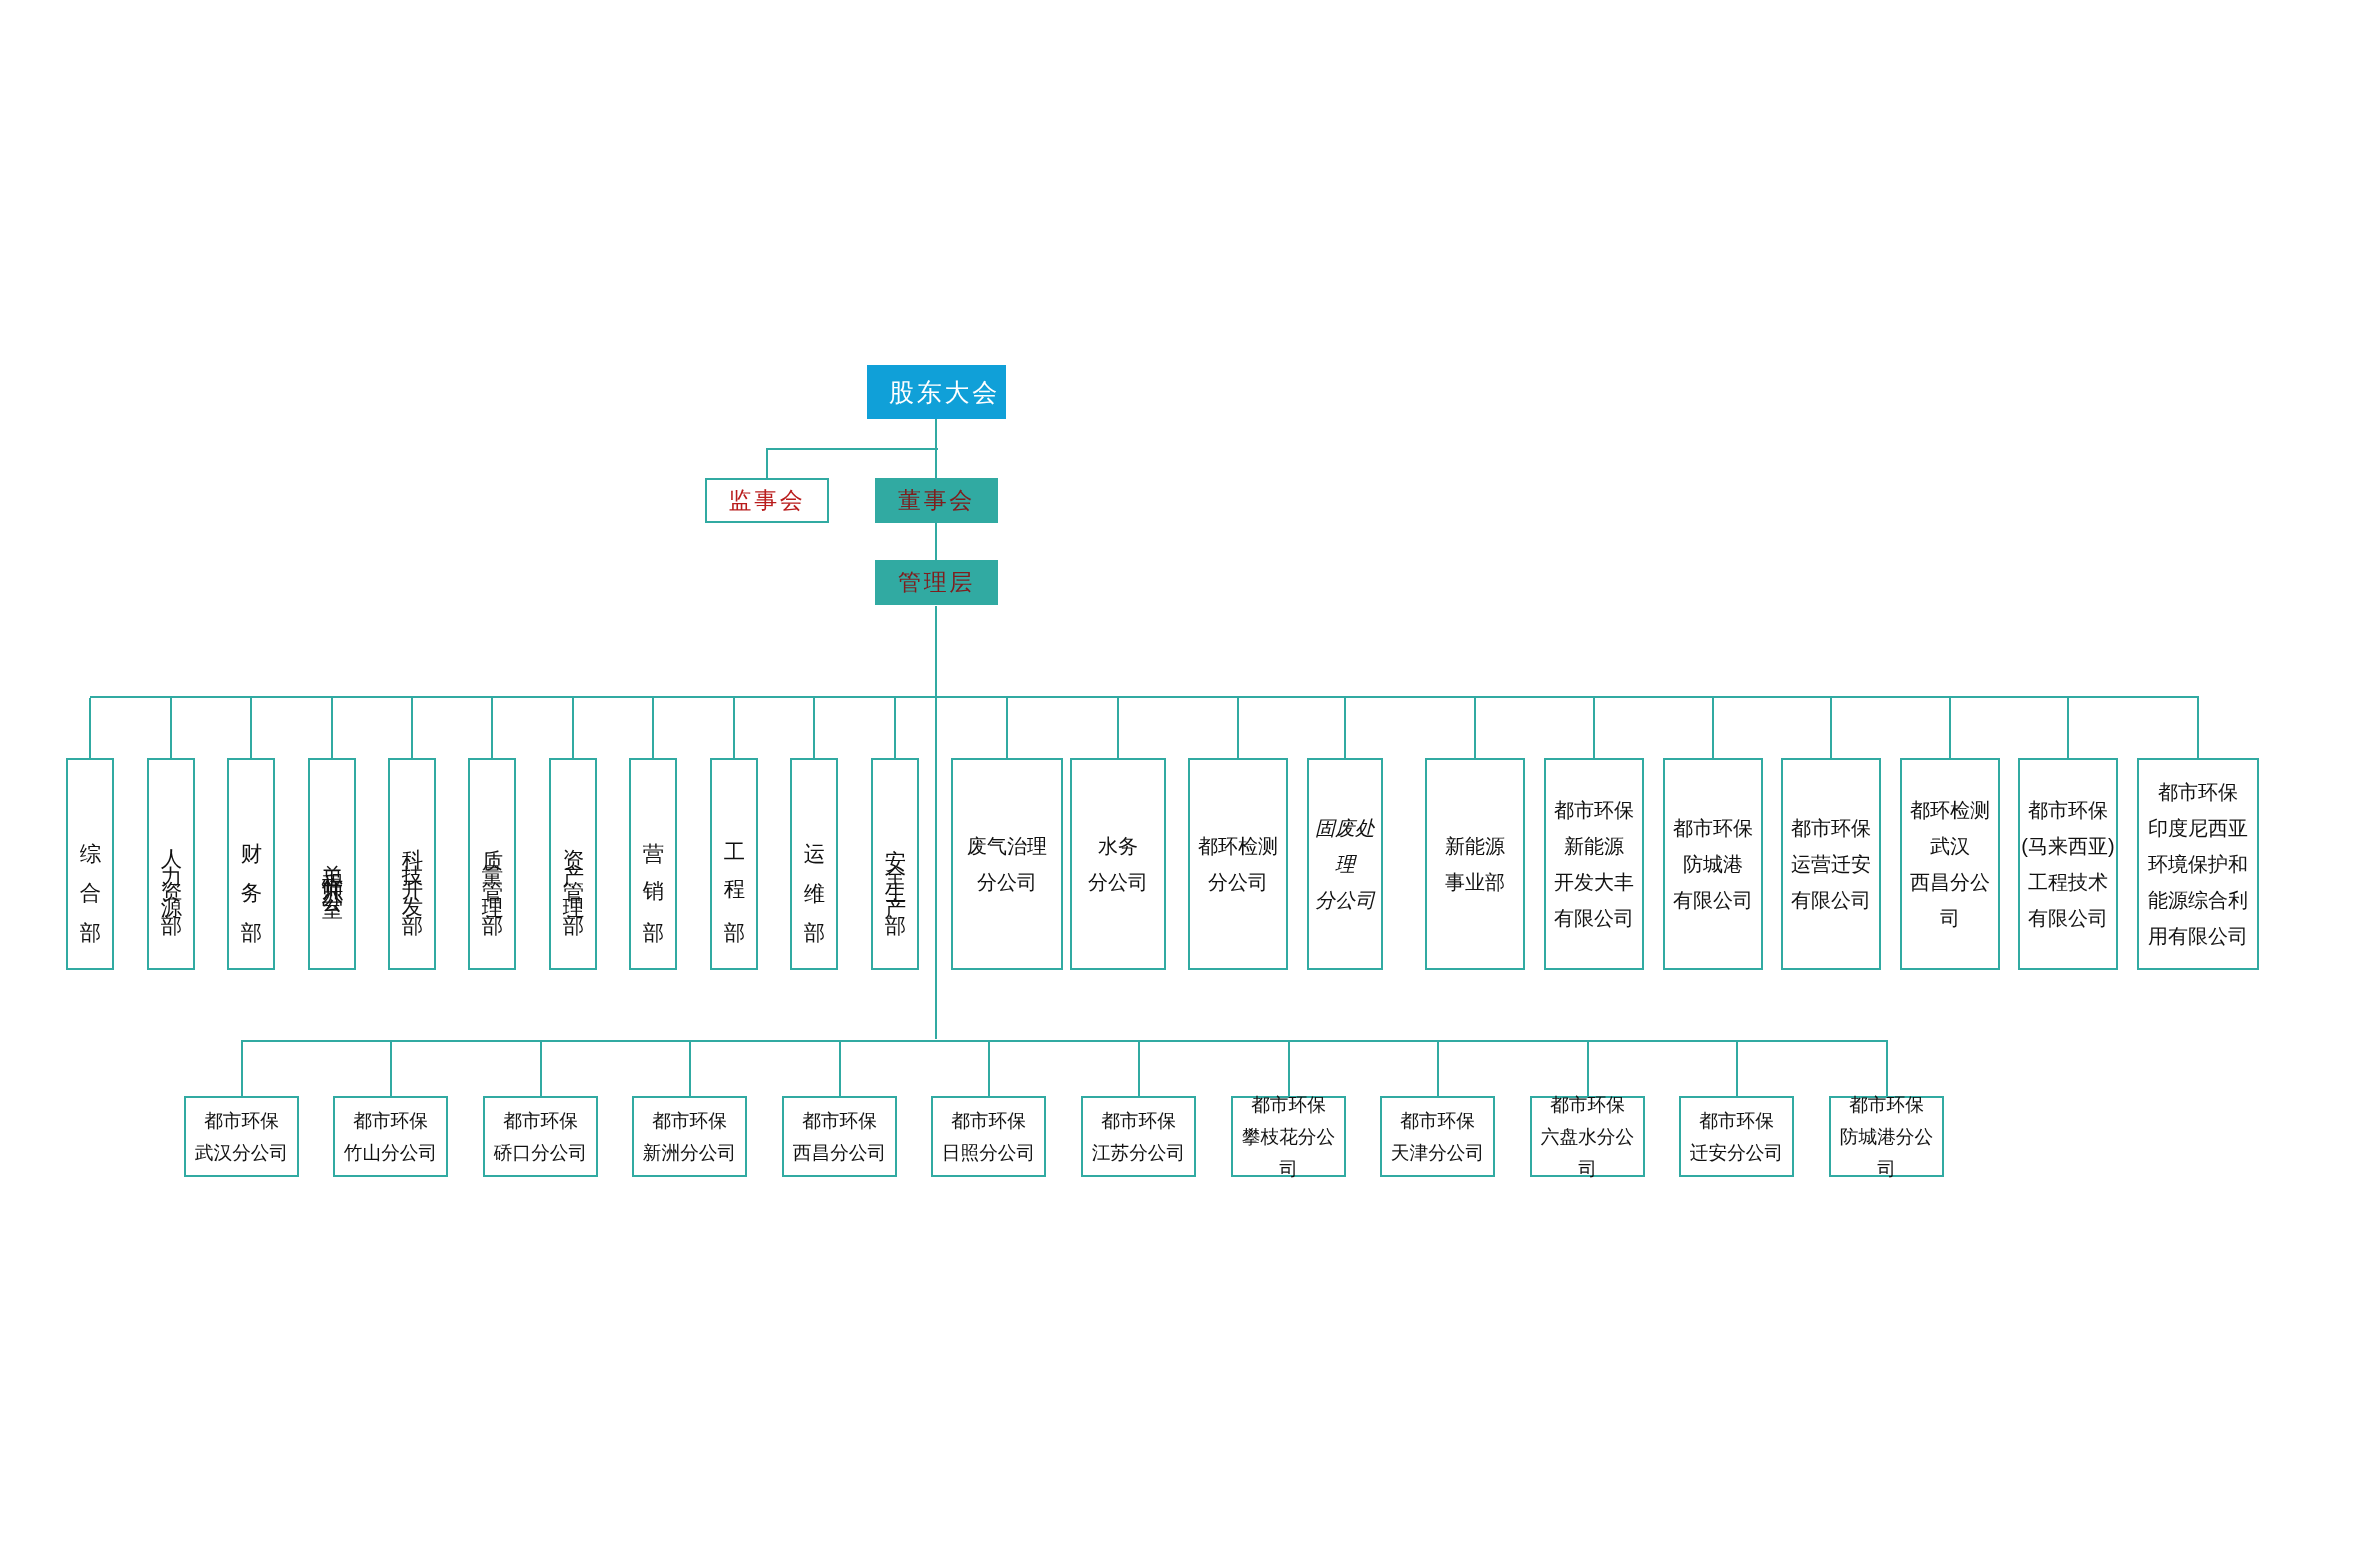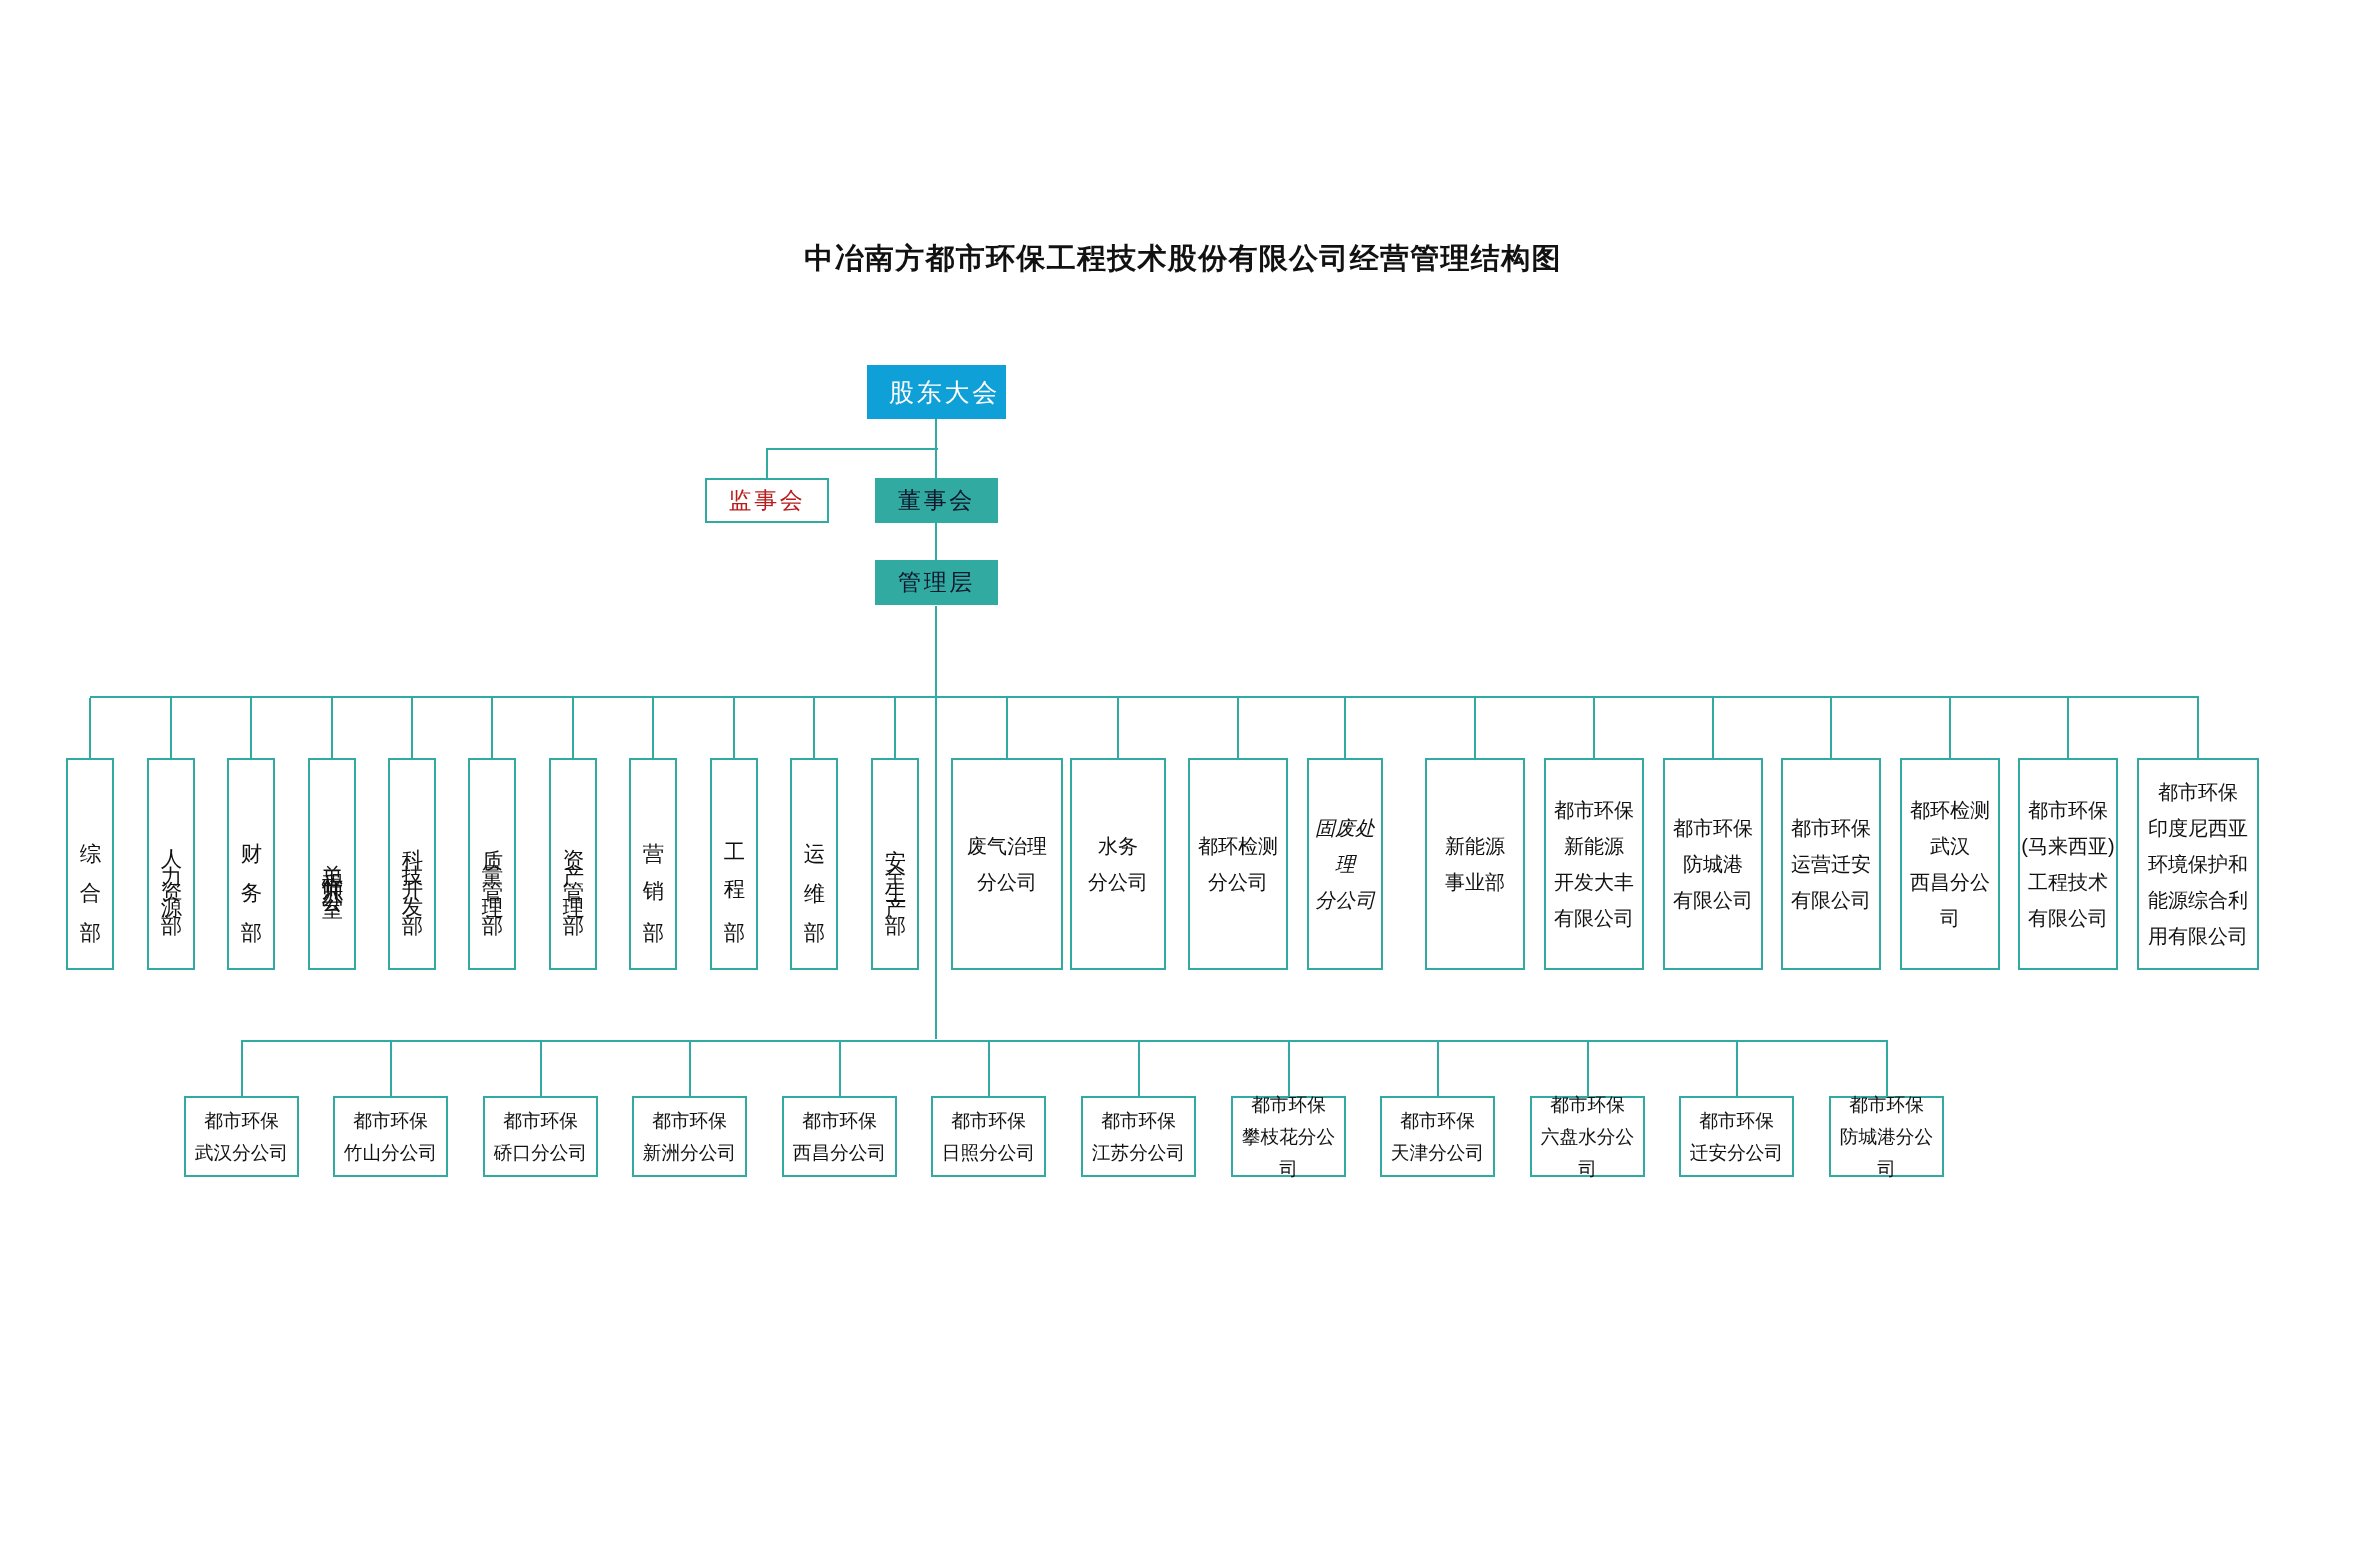--- a/index.html
+++ b/index.html
@@ -15,21 +15,21 @@
     letter-spacing:1.3px;
   }
   .line { position:absolute; background:var(--teal); }
 
   .topbox {
     position:absolute; box-sizing:border-box;
     display:flex; align-items:center; justify-content:center;
     font-size:23px; letter-spacing:2.7px; white-space:nowrap;
   }
   .topbox.blue  { background:var(--blue); color:#ffffff; font-size:25px; }
-  .topbox.teal  { background:var(--teal); color:#0f172a; }
+  .topbox.teal  { background:var(--teal); color:#7f1d1d; }
   .topbox.white { background:#ffffff; border:2px solid var(--teal); color:#b91c1c; }
 
   .box {
     position:absolute; top:758px; height:212px; box-sizing:border-box;
     background:#ffffff; border:2px solid var(--teal);
     display:flex; align-items:center; justify-content:center;
   }
   .box::before {
     content:""; position:absolute; top:-62px; left:50%; margin-left:-1px;
     width:2px; height:61px; background:var(--teal);
@@ -51,21 +51,20 @@
   .branch::before {
     content:""; position:absolute; top:-56px; left:50%; margin-left:-1px;
     width:2px; height:55px; background:var(--teal);
   }
 </style>
 </head>
 <body>
 
 <div id="canvas">
 
-  <div class="title">中冶南方都市环保工程技术股份有限公司经营管理结构图</div>
 
   <div class="topbox blue" style="left:867px; top:365px; width:139px; height:54px;padding-left:16px;">股东大会</div>
   <div class="topbox white" style="left:705px; top:478px; width:124px; height:45px;">监事会</div>
   <div class="topbox teal" style="left:875px; top:478px; width:123px; height:45px;">董事会</div>
   <div class="topbox teal" style="left:875px; top:560px; width:123px; height:45px;">管理层</div>
 
   <div class="line" style="left:935px; top:419px; width:2px; height:59px;"></div>
   <div class="line" style="left:766px; top:448px; width:172px; height:2px;"></div>
   <div class="line" style="left:766px; top:448px; width:2px; height:30px;"></div>
   <div class="line" style="left:935px; top:523px; width:2px; height:37px;"></div>

